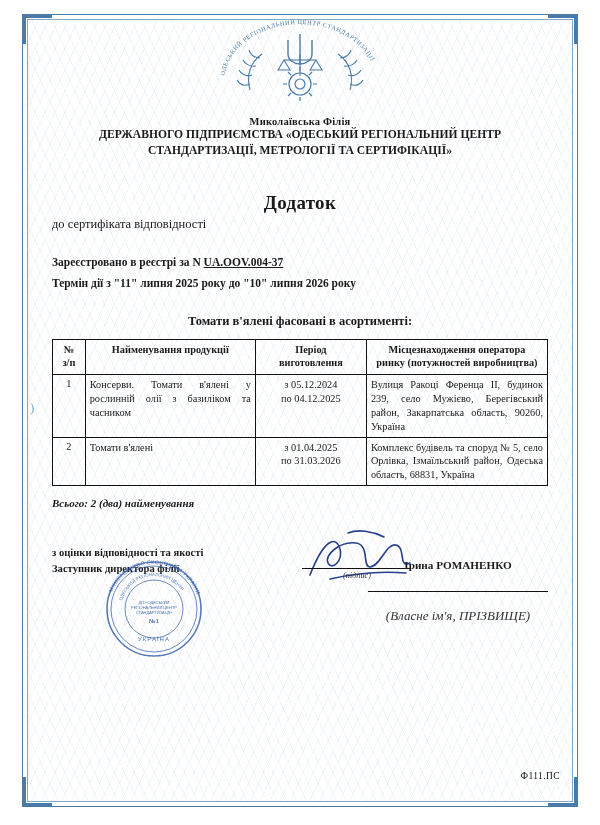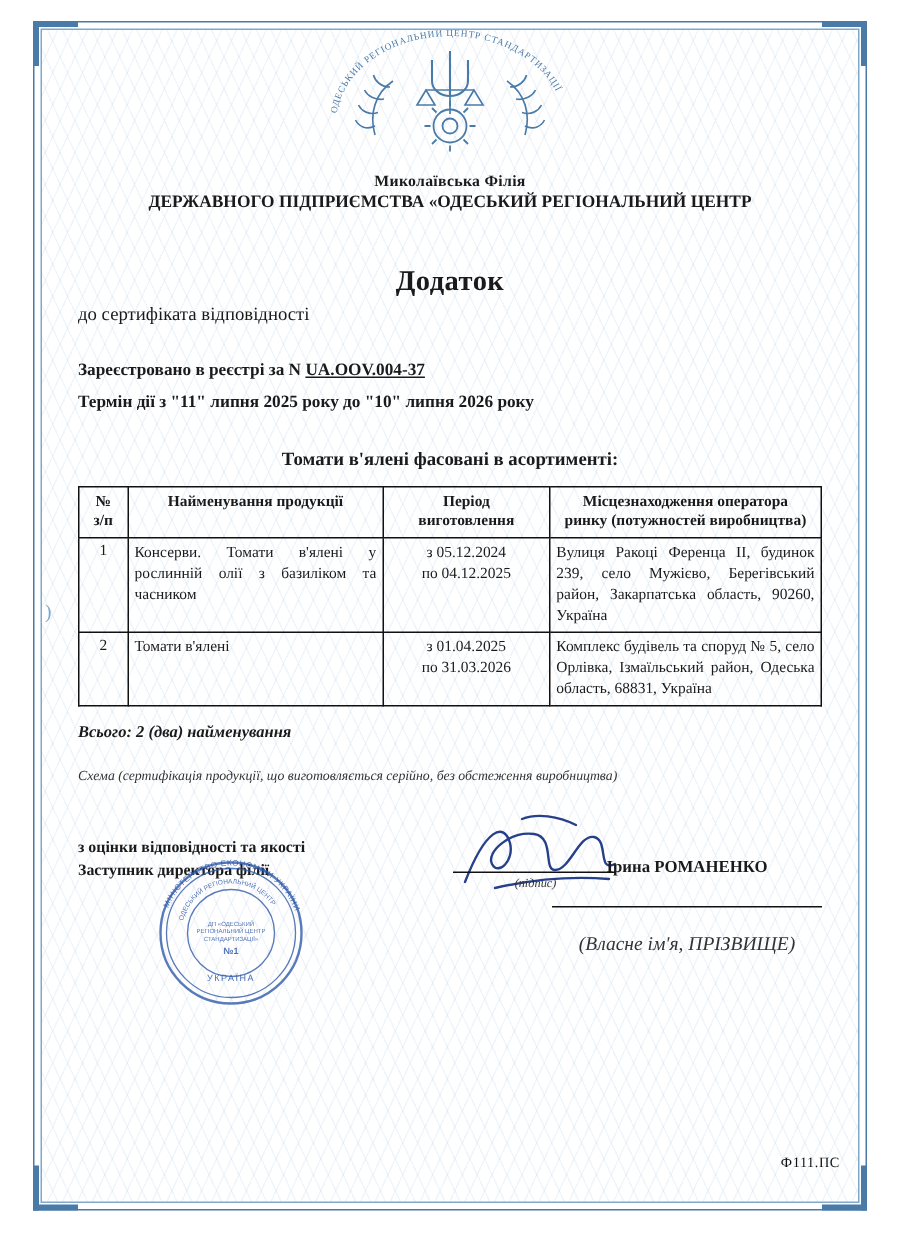--- a/index.html
+++ b/index.html
@@ -306,20 +306,21 @@
           <circle cx="100" cy="64" r="11"></circle>
           <circle cx="100" cy="64" r="5"></circle>
           <path d="M100,51 L100,47 M100,77 L100,81 M87,64 L83,64 M113,64 L117,64
                    M91,55 L88,52 M109,73 L112,76 M91,73 L88,76 M109,55 L112,52"></path>
         </g>
       </svg>
     </div>
 
     <div class="org-line1">Миколаївська Філія</div>
     <div class="org-line2">ДЕРЖАВНОГО ПІДПРИЄМСТВА «ОДЕСЬКИЙ РЕГІОНАЛЬНИЙ ЦЕНТР</div>
+    <div class="org-line3">СТАНДАРТИЗАЦІЇ, МЕТРОЛОГІЇ ТА СЕРТИФІКАЦІЇ»</div>
 
     <div class="doc-title">Додаток</div>
     <div class="doc-subtitle">до сертифіката відповідності</div>
 
     <div class="reg-line">
       <span>Зареєстровано в реєстрі за N</span>
       <span class="num">UA.OOV.004-37</span>
     </div>
 
     <div class="term-line">Термін дії з "11" липня 2025 року до "10" липня 2026 року</div>
@@ -360,21 +361,20 @@
           <td class="col-per">
             <div>з 01.04.2025</div>
             <div>по 31.03.2026</div>
           </td>
           <td class="col-loc">Комплекс будівель та споруд № 5, село Орлівка, Ізмаїльський район, Одеська область, 68831, Україна</td>
         </tr>
       </tbody>
     </table>
 
     <div class="total-line">Всього: 2 (два) найменування</div>
-    <div class="scheme-line">Схема (сертифікація продукції, що виготовляється серійно, без обстеження виробництва)</div>
 
     <div class="sign-block">
 
       <div class="sign-left">
         <div>з оцінки відповідності та якості</div>
         <div>Заступник директора філії</div>
       </div>
 
       <div class="stamp">
         <svg width="120" height="120" viewBox="0 0 120 120" aria-hidden="true">

